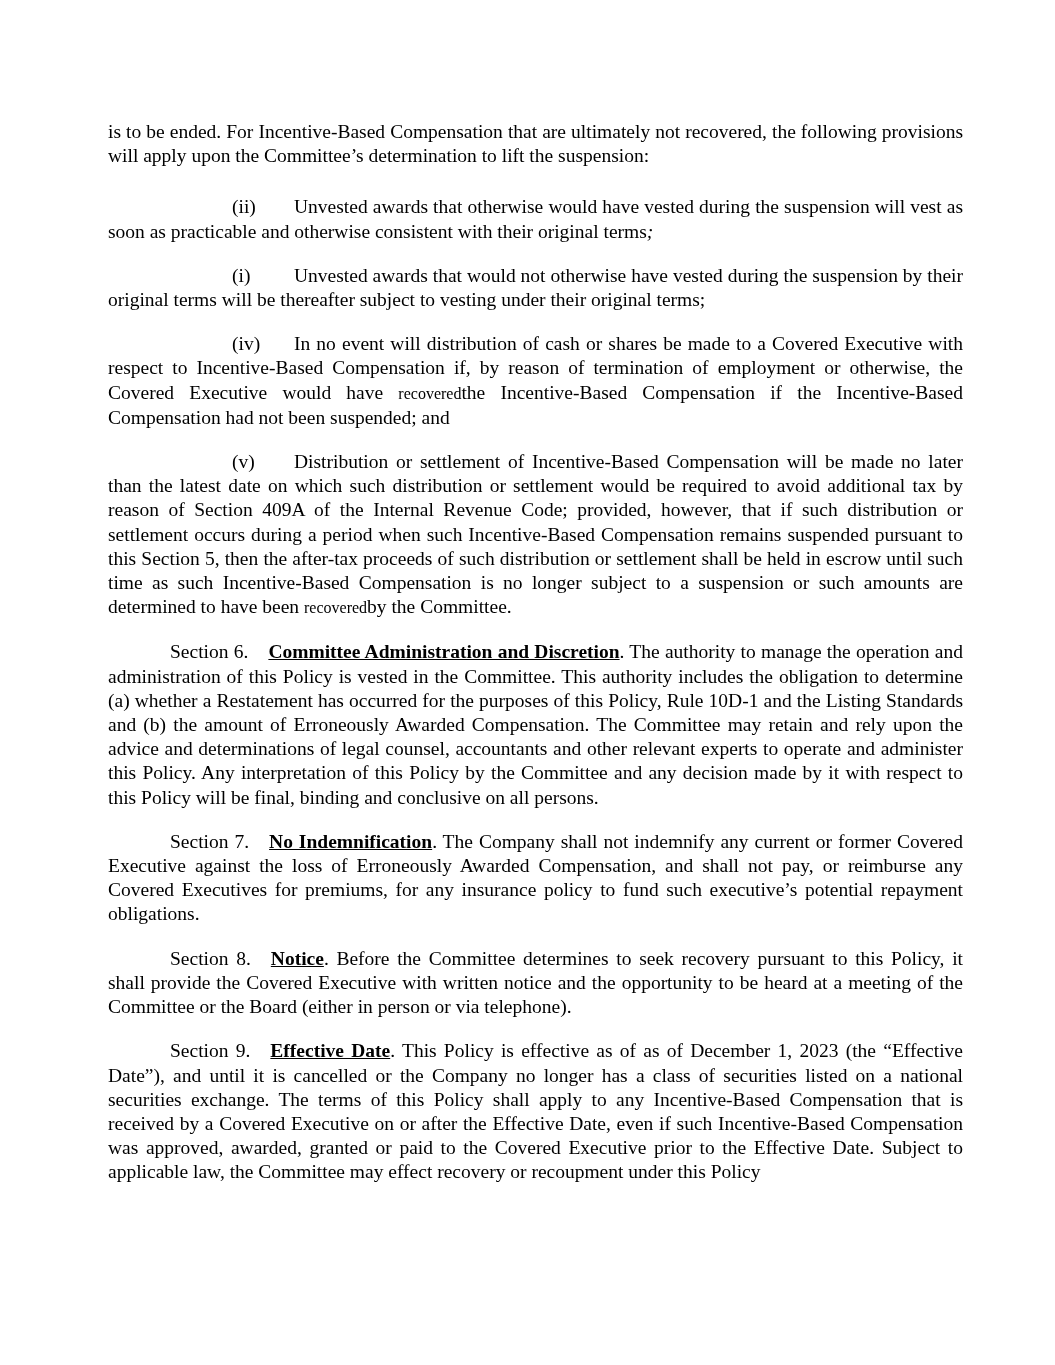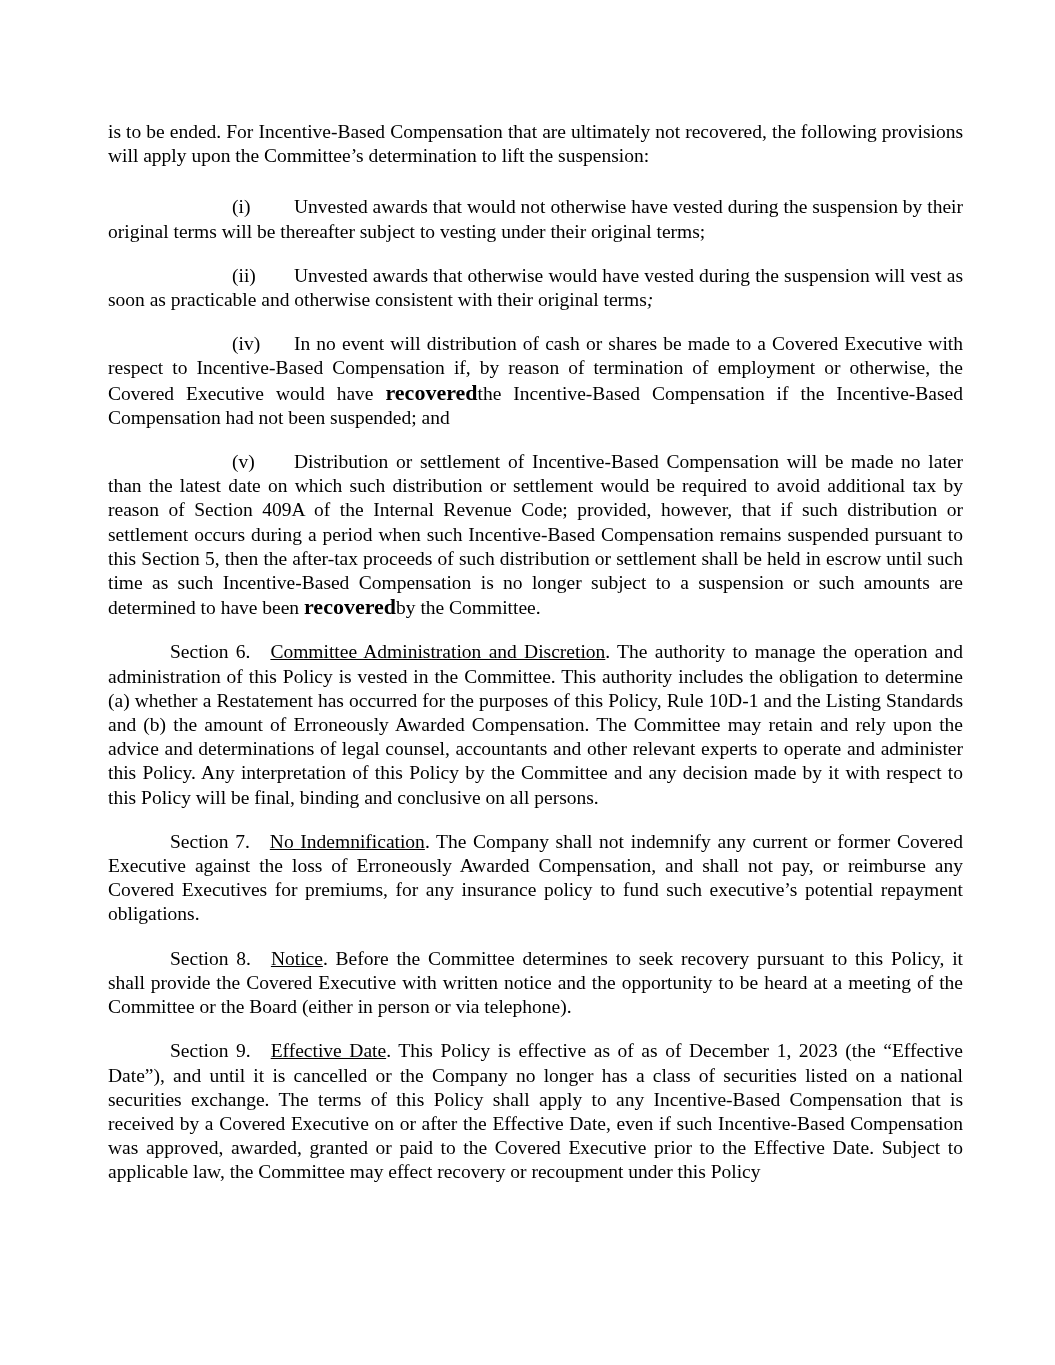--- a/index.html
+++ b/index.html
@@ -43,47 +43,46 @@
     text-indent: 0;
   }
   .section-label {
     font-weight: normal;
   }
   .tab {
     display: inline-block;
     width: 20px;
   }
   .section-heading {
-    font-weight: normal;
+    font-weight: bold;
     text-decoration: underline;
   }
   .small {
-    font-size: 22px;
-    font-weight: bold;
+    font-size: 16px;
   }
   .italic {
     font-style: italic;
   }
   .page-number {
     position: absolute;
     top: 1277px;
     left: 0;
     width: 100%;
     text-align: center;
     font-size: 19.5px;
   }
 </style>
 </head>
 <body>
 
 <div class="page">
   <div class="doc">
       <p class="para body"><span>is to be ended. For Incentive-Based Compensation that are ultimately not recovered, the following provisions will apply upon the Committee’s determination to lift the suspension:</span></p>
+      <p class="para list-item"><span class="marker">(ii)</span><span>Unvested awards that otherwise would have vested during the suspension will vest as soon as practicable and otherwise consistent with their original terms</span><span class="italic">;</span></p>
       <p class="para list-item"><span class="marker">(i)</span><span>Unvested awards that would not otherwise have vested during the suspension by their original terms will be thereafter subject to vesting under their original terms;</span></p>
-      <p class="para list-item"><span class="marker">(ii)</span><span>Unvested awards that otherwise would have vested during the suspension will vest as soon as practicable and otherwise consistent with their original terms</span><span class="italic">;</span></p>
       <p class="para list-item"><span class="marker">(iv)</span><span>In no event will distribution of cash or shares be made to a Covered Executive with respect to Incentive-Based Compensation if, by reason of termination of employment or otherwise, the Covered Executive would have </span><span class="small">recovered</span><span>the Incentive-Based Compensation if the Incentive-Based Compensation had not been suspended; and</span></p>
       <p class="para list-item"><span class="marker">(v)</span><span>Distribution or settlement of Incentive-Based Compensation will be made no later than the latest date on which such distribution or settlement would be required to avoid additional tax by reason of Section 409A of the Internal Revenue Code; provided, however, that if such distribution or settlement occurs during a period when such Incentive-Based Compensation remains suspended pursuant to this Section 5, then the after-tax proceeds of such distribution or settlement shall be held in escrow until such time as such Incentive-Based Compensation is no longer subject to a suspension or such amounts are determined to have been </span><span class="small">recovered</span><span>by the Committee.</span></p>
       <p class="para section"><span class="section-label">Section 6.</span><span class="tab"></span><span class="section-heading">Committee Administration and Discretion</span><span>. The authority to manage the operation and administration of this Policy is vested in the Committee. This authority includes the obligation to determine (a) whether a Restatement has occurred for the purposes of this Policy, Rule 10D-1 and the Listing Standards and (b) the amount of Erroneously Awarded Compensation. The Committee may retain and rely upon the advice and determinations of legal counsel, accountants and other relevant experts to operate and administer this Policy. Any interpretation of this Policy by the Committee and any decision made by it with respect to this Policy will be final, binding and conclusive on all persons.</span></p>
       <p class="para section"><span class="section-label">Section 7.</span><span class="tab"></span><span class="section-heading">No Indemnification</span><span>. The Company shall not indemnify any current or former Covered Executive against the loss of Erroneously Awarded Compensation, and shall not pay, or reimburse any Covered Executives for premiums, for any insurance policy to fund such executive’s potential repayment obligations.</span></p>
       <p class="para section"><span class="section-label">Section 8.</span><span class="tab"></span><span class="section-heading">Notice</span><span>. Before the Committee determines to seek recovery pursuant to this Policy, it shall provide the Covered Executive with written notice and the opportunity to be heard at a meeting of the Committee or the Board (either in person or via telephone).</span></p>
       <p class="para section"><span class="section-label">Section 9.</span><span class="tab"></span><span class="section-heading">Effective Date</span><span>. This Policy is effective as of as of December 1, 2023 (the “Effective Date”), and until it is cancelled or the Company no longer has a class of securities listed on a national securities exchange. The terms of this Policy shall apply to any Incentive-Based Compensation that is received by a Covered Executive on or after the Effective Date, even if such Incentive-Based Compensation was approved, awarded, granted or paid to the Covered Executive prior to the Effective Date. Subject to applicable law, the Committee may effect recovery or recoupment under this Policy</span></p>
     </div>
   <div class="page-number">4</div>
 </div>
 

